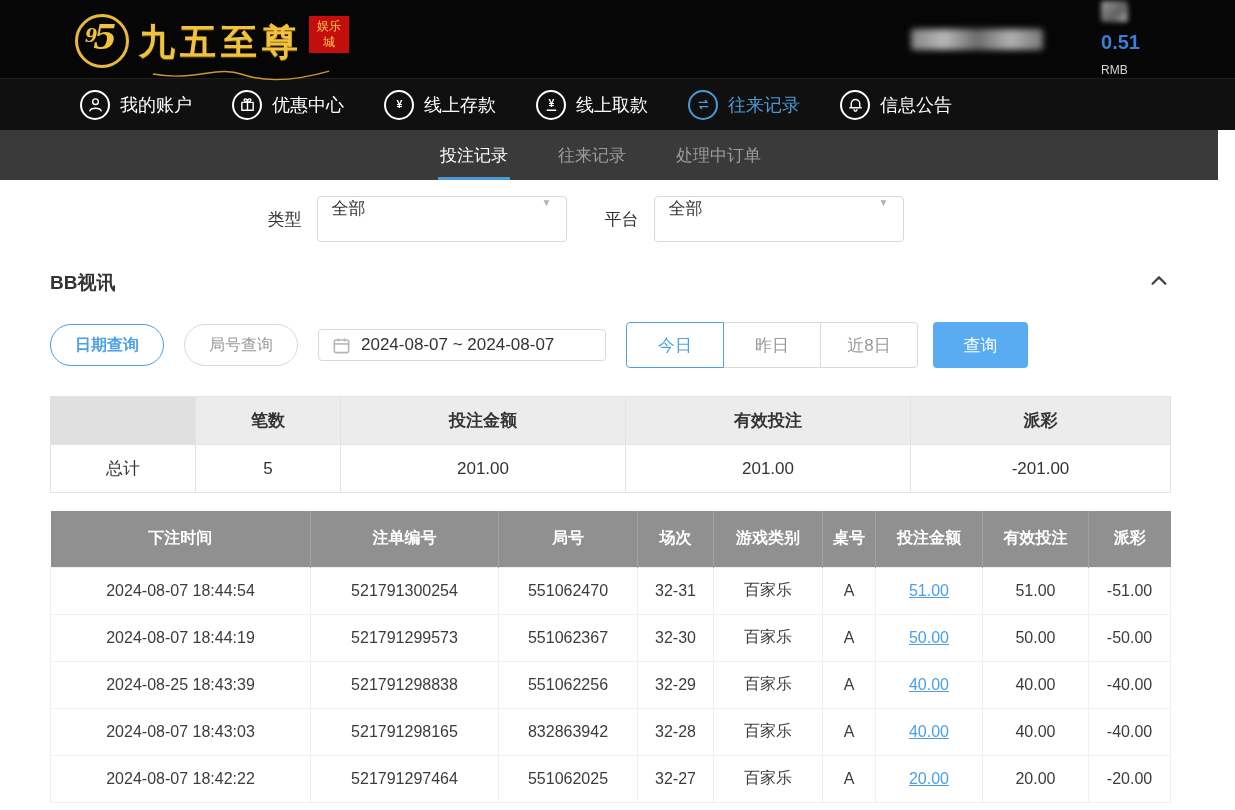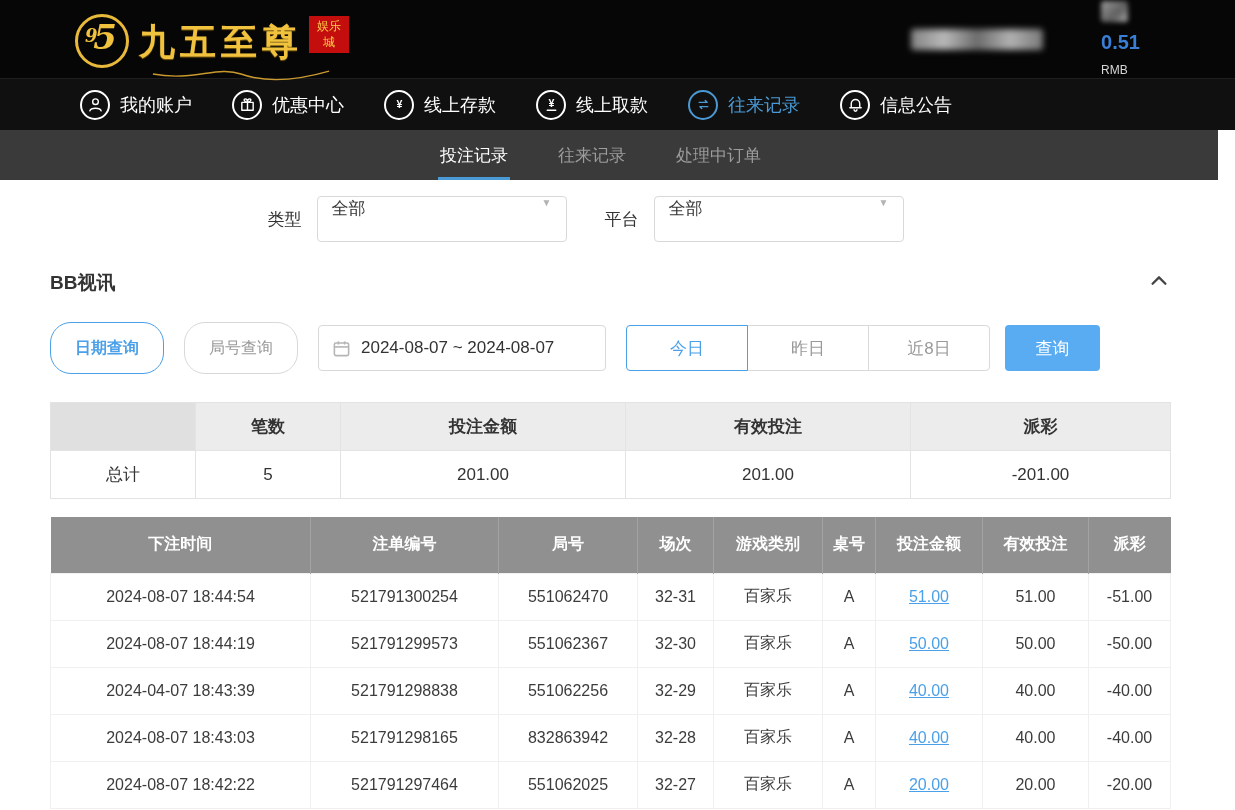--- a/index.html
+++ b/index.html
@@ -50,26 +50,26 @@
   .caret { color:#b3b3b3; font-size:10px; }
 
   
   .section-head { width:1120px; margin:28px 0 0 50px; display:flex; justify-content:space-between; align-items:flex-start; }
   .section-title { font-size:19px; font-weight:bold; color:#333; }
   .collapse-btn { cursor:pointer; display:flex; }
   .collapse-btn svg { width:22px; height:22px; stroke:#444; fill:none; stroke-width:2.5; stroke-linecap:round; stroke-linejoin:round; }
 
   
   .query-bar { display:flex; align-items:center; gap:20px; margin:26px 0 0 50px; }
-  .pill-btn { height:52px; padding:8px 24px; border-radius:21px; border:1px solid #d9d9d9; background:#fff; color:#999; font-size:16px; cursor:pointer; font-family:inherit; }
+  .pill-btn { height:42px; padding:8px 24px; border-radius:21px; border:1px solid #d9d9d9; background:#fff; color:#999; font-size:16px; cursor:pointer; font-family:inherit; }
   .pill-btn.active { border-color:#4ba0e8; color:#4ba0e8; font-weight:bold; }
-  .date-box { width:288px; height:46px; border:1px solid #d9d9d9; border-radius:4px; display:flex; align-items:center; gap:10px; padding:0 13px; font-size:17px; color:#333; cursor:pointer; }
+  .date-box { width:288px; height:32px; border:1px solid #d9d9d9; border-radius:4px; display:flex; align-items:center; gap:10px; padding:0 13px; font-size:17px; color:#333; cursor:pointer; }
   .cal-icon { width:19px; height:19px; stroke:#b5b5b5; fill:none; stroke-width:2; flex:0 0 auto; }
   .btn-group { display:flex; }
-  .group-btn { width:122px; height:46px; border:1px solid #d9d9d9; background:#fff; color:#999; font-size:17px; cursor:pointer; margin-left:-1px; font-family:inherit; }
+  .group-btn { width:98px; height:46px; border:1px solid #d9d9d9; background:#fff; color:#999; font-size:17px; cursor:pointer; margin-left:-1px; font-family:inherit; }
   .group-btn:first-child { border-radius:4px 0 0 4px; margin-left:0; }
   .group-btn:last-child { border-radius:0 4px 4px 0; }
   .group-btn.active { border-color:#4ba0e8; color:#4ba0e8; position:relative; z-index:1; }
   .search-btn { width:95px; height:46px; border:none; border-radius:4px; background:#5aacf2; color:#fff; font-size:17px; cursor:pointer; margin-left:-5px; font-family:inherit; }
 
   
   .summary-table { width:1120px; margin:28px 0 0 50px; border-collapse:collapse; table-layout:fixed; }
   .summary-table th, .summary-table td { border:1px solid #e3e3e3; height:48px; text-align:center; font-size:17px; font-weight:normal; color:#333; }
   .summary-table th { background:#ececec;font-weight:bold; }
   .summary-table th.first { background:#e0e0e0; }
@@ -300,21 +300,21 @@
         <td>521791299573</td>
         <td>551062367</td>
         <td>32-30</td>
         <td>百家乐</td>
         <td>A</td>
         <td><span class="bet-link">50.00</span></td>
         <td>50.00</td>
         <td class="neg">-50.00</td>
       </tr>
       <tr>
-        <td>2024-04-07 18:43:39</td>
+        <td>2024-08-25 18:43:39</td>
         <td>521791298838</td>
         <td>551062256</td>
         <td>32-29</td>
         <td>百家乐</td>
         <td>A</td>
         <td><span class="bet-link">40.00</span></td>
         <td>40.00</td>
         <td class="neg">-40.00</td>
       </tr>
       <tr>

